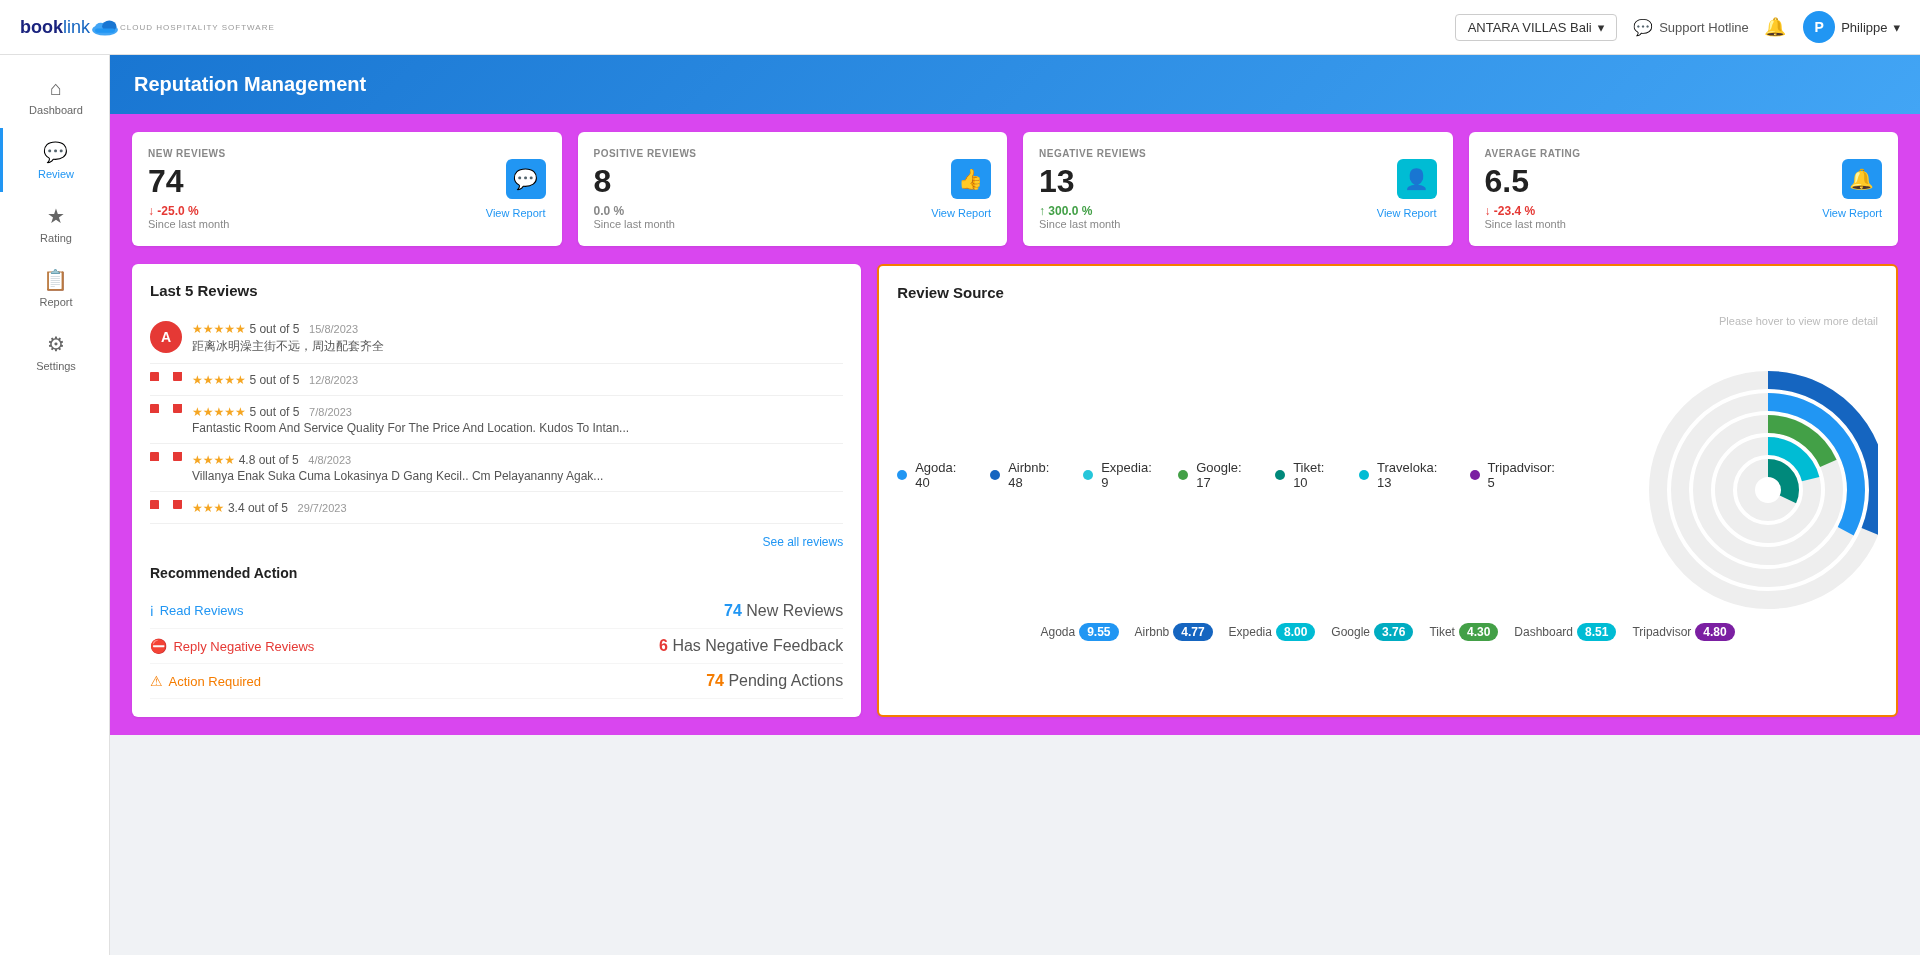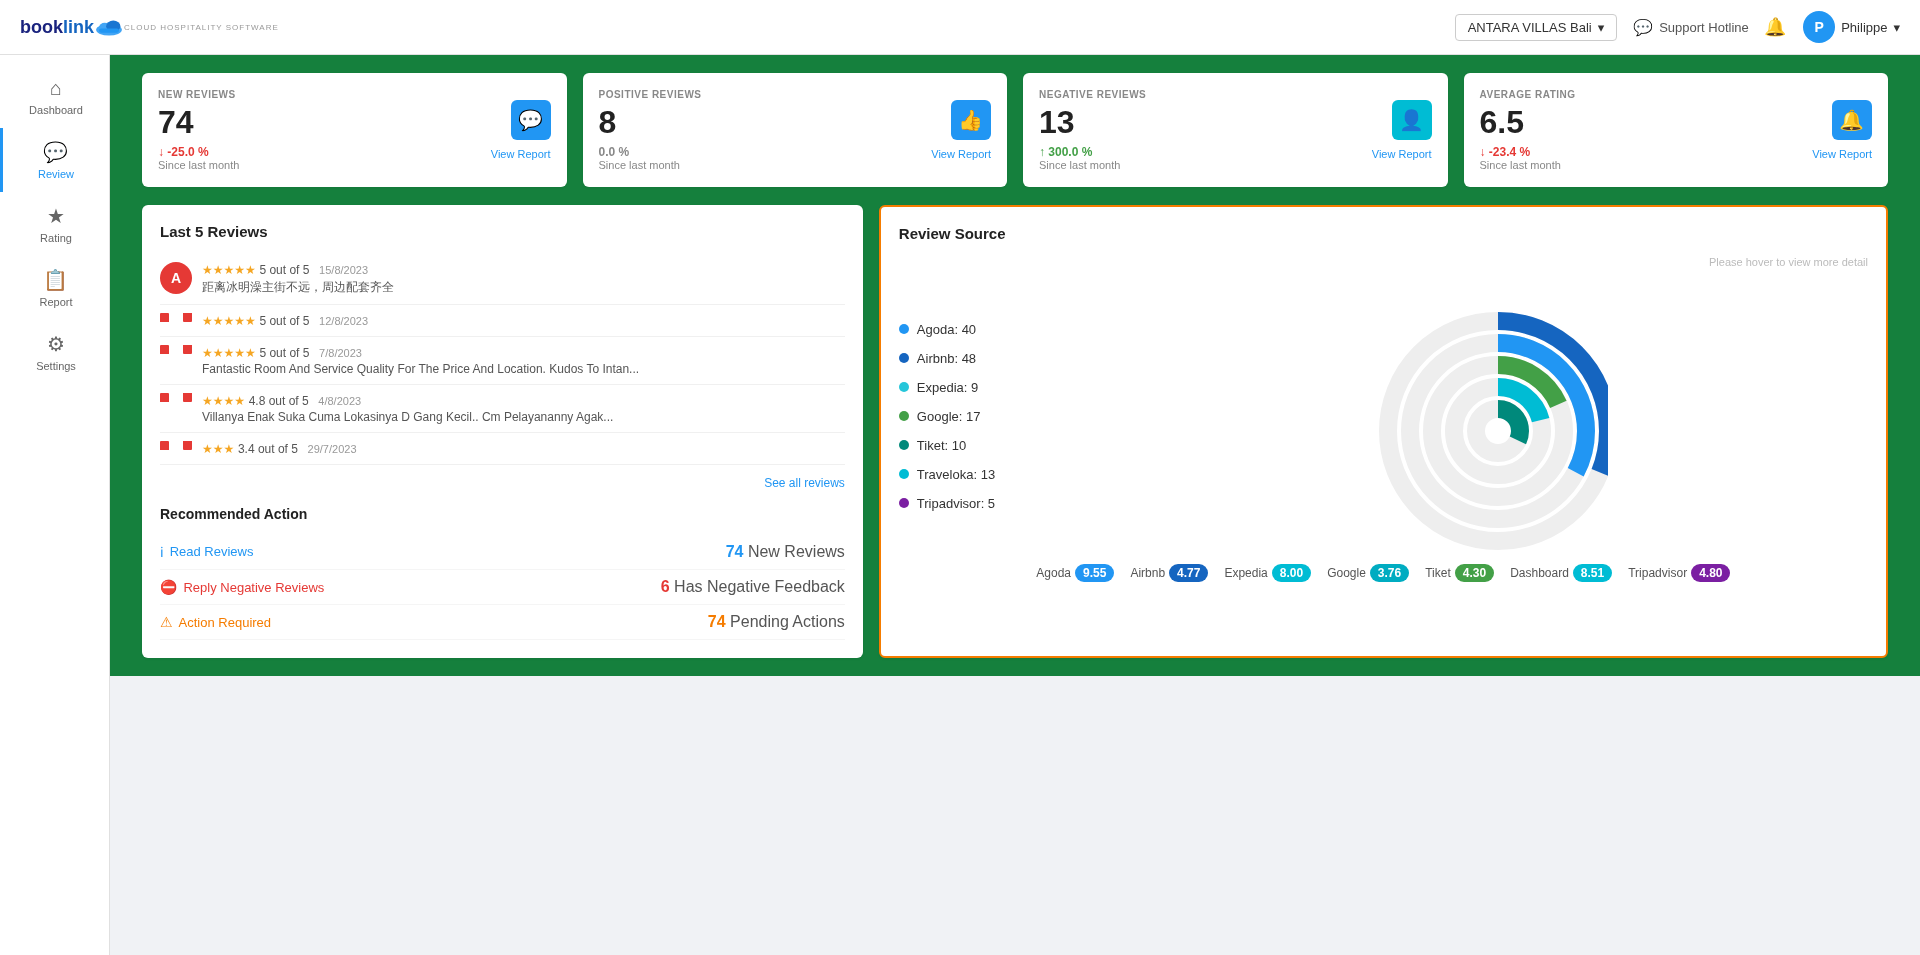--- a/index.html
+++ b/index.html
@@ -54,21 +54,21 @@
 
     
     .page-header {
       background: linear-gradient(135deg, #1976d2, #42a5f5);
       padding: 18px 24px;
       color: #fff;
     }
     .page-header h1 { font-size: 20px; font-weight: 600; }
 
     
-    .content-area { padding: 18px 32px; background: #15803d; }
+    .content-area { padding: 18px 22px; background: #d946ef; }
 
     
     .summary-cards { display: grid; grid-template-columns: repeat(4, 1fr); gap: 16px; margin-bottom: 18px; }
     .summary-card {
       background: #fff; border-radius: 6px; padding: 16px;
       display: flex; align-items: center; justify-content: space-between;
       box-shadow: 0 1px 3px rgba(0,0,0,0.08);
     }
     .card-left .card-label { font-size: 10px; font-weight: 600; text-transform: uppercase; color: #888; letter-spacing: 0.5px; margin-bottom: 4px; }
     .card-left .card-value { font-size: 32px; font-weight: 700; color: #222; margin-bottom: 4px; }
@@ -117,21 +117,21 @@
     .action-count .highlight-blue { color: #2196f3; font-weight: 600; }
 
     
     .source-panel {
       background: #fff; border-radius: 6px; padding: 18px;
       box-shadow: 0 1px 3px rgba(0,0,0,0.08);
       border: 2px solid #f57c00;
     }
     .source-hint { font-size: 11px; color: #bbb; text-align: right; margin-bottom: 8px; }
     .source-content { display: flex; gap: 20px; align-items: center; }
-    .legend { display: flex; flex-direction: column; gap: 14px; min-width: 130px; }
+    .legend { display: flex; flex-direction: row; gap: 22px; min-width: 130px; }
     .legend-item { display: flex; align-items: center; gap: 8px; font-size: 13px; }
     .legend-dot { width: 10px; height: 10px; border-radius: 50%; flex-shrink: 0; }
 
     
     .chart-container { flex: 1; display: flex; flex-direction: column; align-items: center; }
 
     
     .ratings-bar { display: flex; align-items: center; justify-content: center; gap: 16px; margin-top: 8px; flex-wrap: wrap; }
     .rating-badge { display: flex; align-items: center; gap: 4px; font-size: 12px; color: #555; }
     .rating-pill { background: #2196f3; color: #fff; border-radius: 12px; padding: 2px 8px; font-size: 12px; font-weight: 600; }
@@ -147,21 +147,21 @@
     .warn-icon { color: #f57c00; font-size: 14px; }
   </style>
 </head>
 <body>
 
 <div class="topnav">
   <div class="topnav-logo">
     <div style="display:flex;align-items:center;gap:4px;justify-content:flex-end;">
       <div style="display:flex;align-items:center;">
         <span style="font-size:18px;font-weight:900;color:#1a237e;">book</span>
-        <span style="font-size:18px;font-weight:700;color:#1565c0;">link</span>
+        <span style="font-size:18px;font-weight:400;color:#1565c0;">link</span>
         <svg width="30" height="20" viewBox="0 0 40 28">
           <ellipse cx="20" cy="18" rx="18" ry="8" fill="#42a5f5"></ellipse>
           <ellipse cx="14" cy="15" rx="8" ry="7" fill="#42a5f5"></ellipse>
           <ellipse cx="26" cy="13" rx="10" ry="8" fill="#1976d2"></ellipse>
           <rect x="6" y="16" width="28" height="6" rx="3" fill="#2196f3"></rect>
         </svg>
       </div>
     </div>
     <div style="font-size:8px;color:#999;margin-top:2px;letter-spacing:1px;line-height:1;">CLOUD HOSPITALITY SOFTWARE</div>
   </div>
@@ -201,20 +201,23 @@
     <span class="icon">📋</span>
     <span>Report</span>
   </div>
   <div class="sidebar-item">
     <span class="icon">⚙</span>
     <span>Settings</span>
   </div>
 </div>
 
 <div class="main-content">
+  <div class="page-header">
+    <h1>Reputation Management</h1>
+  </div>
 
   <div class="content-area">
 
     <div class="summary-cards">
 
       <div class="summary-card">
         <div class="card-left">
           <div class="card-label">NEW REVIEWS</div>
           <div class="card-value">74</div>
           <div class="card-change negative">↓ -25.0 %</div>

